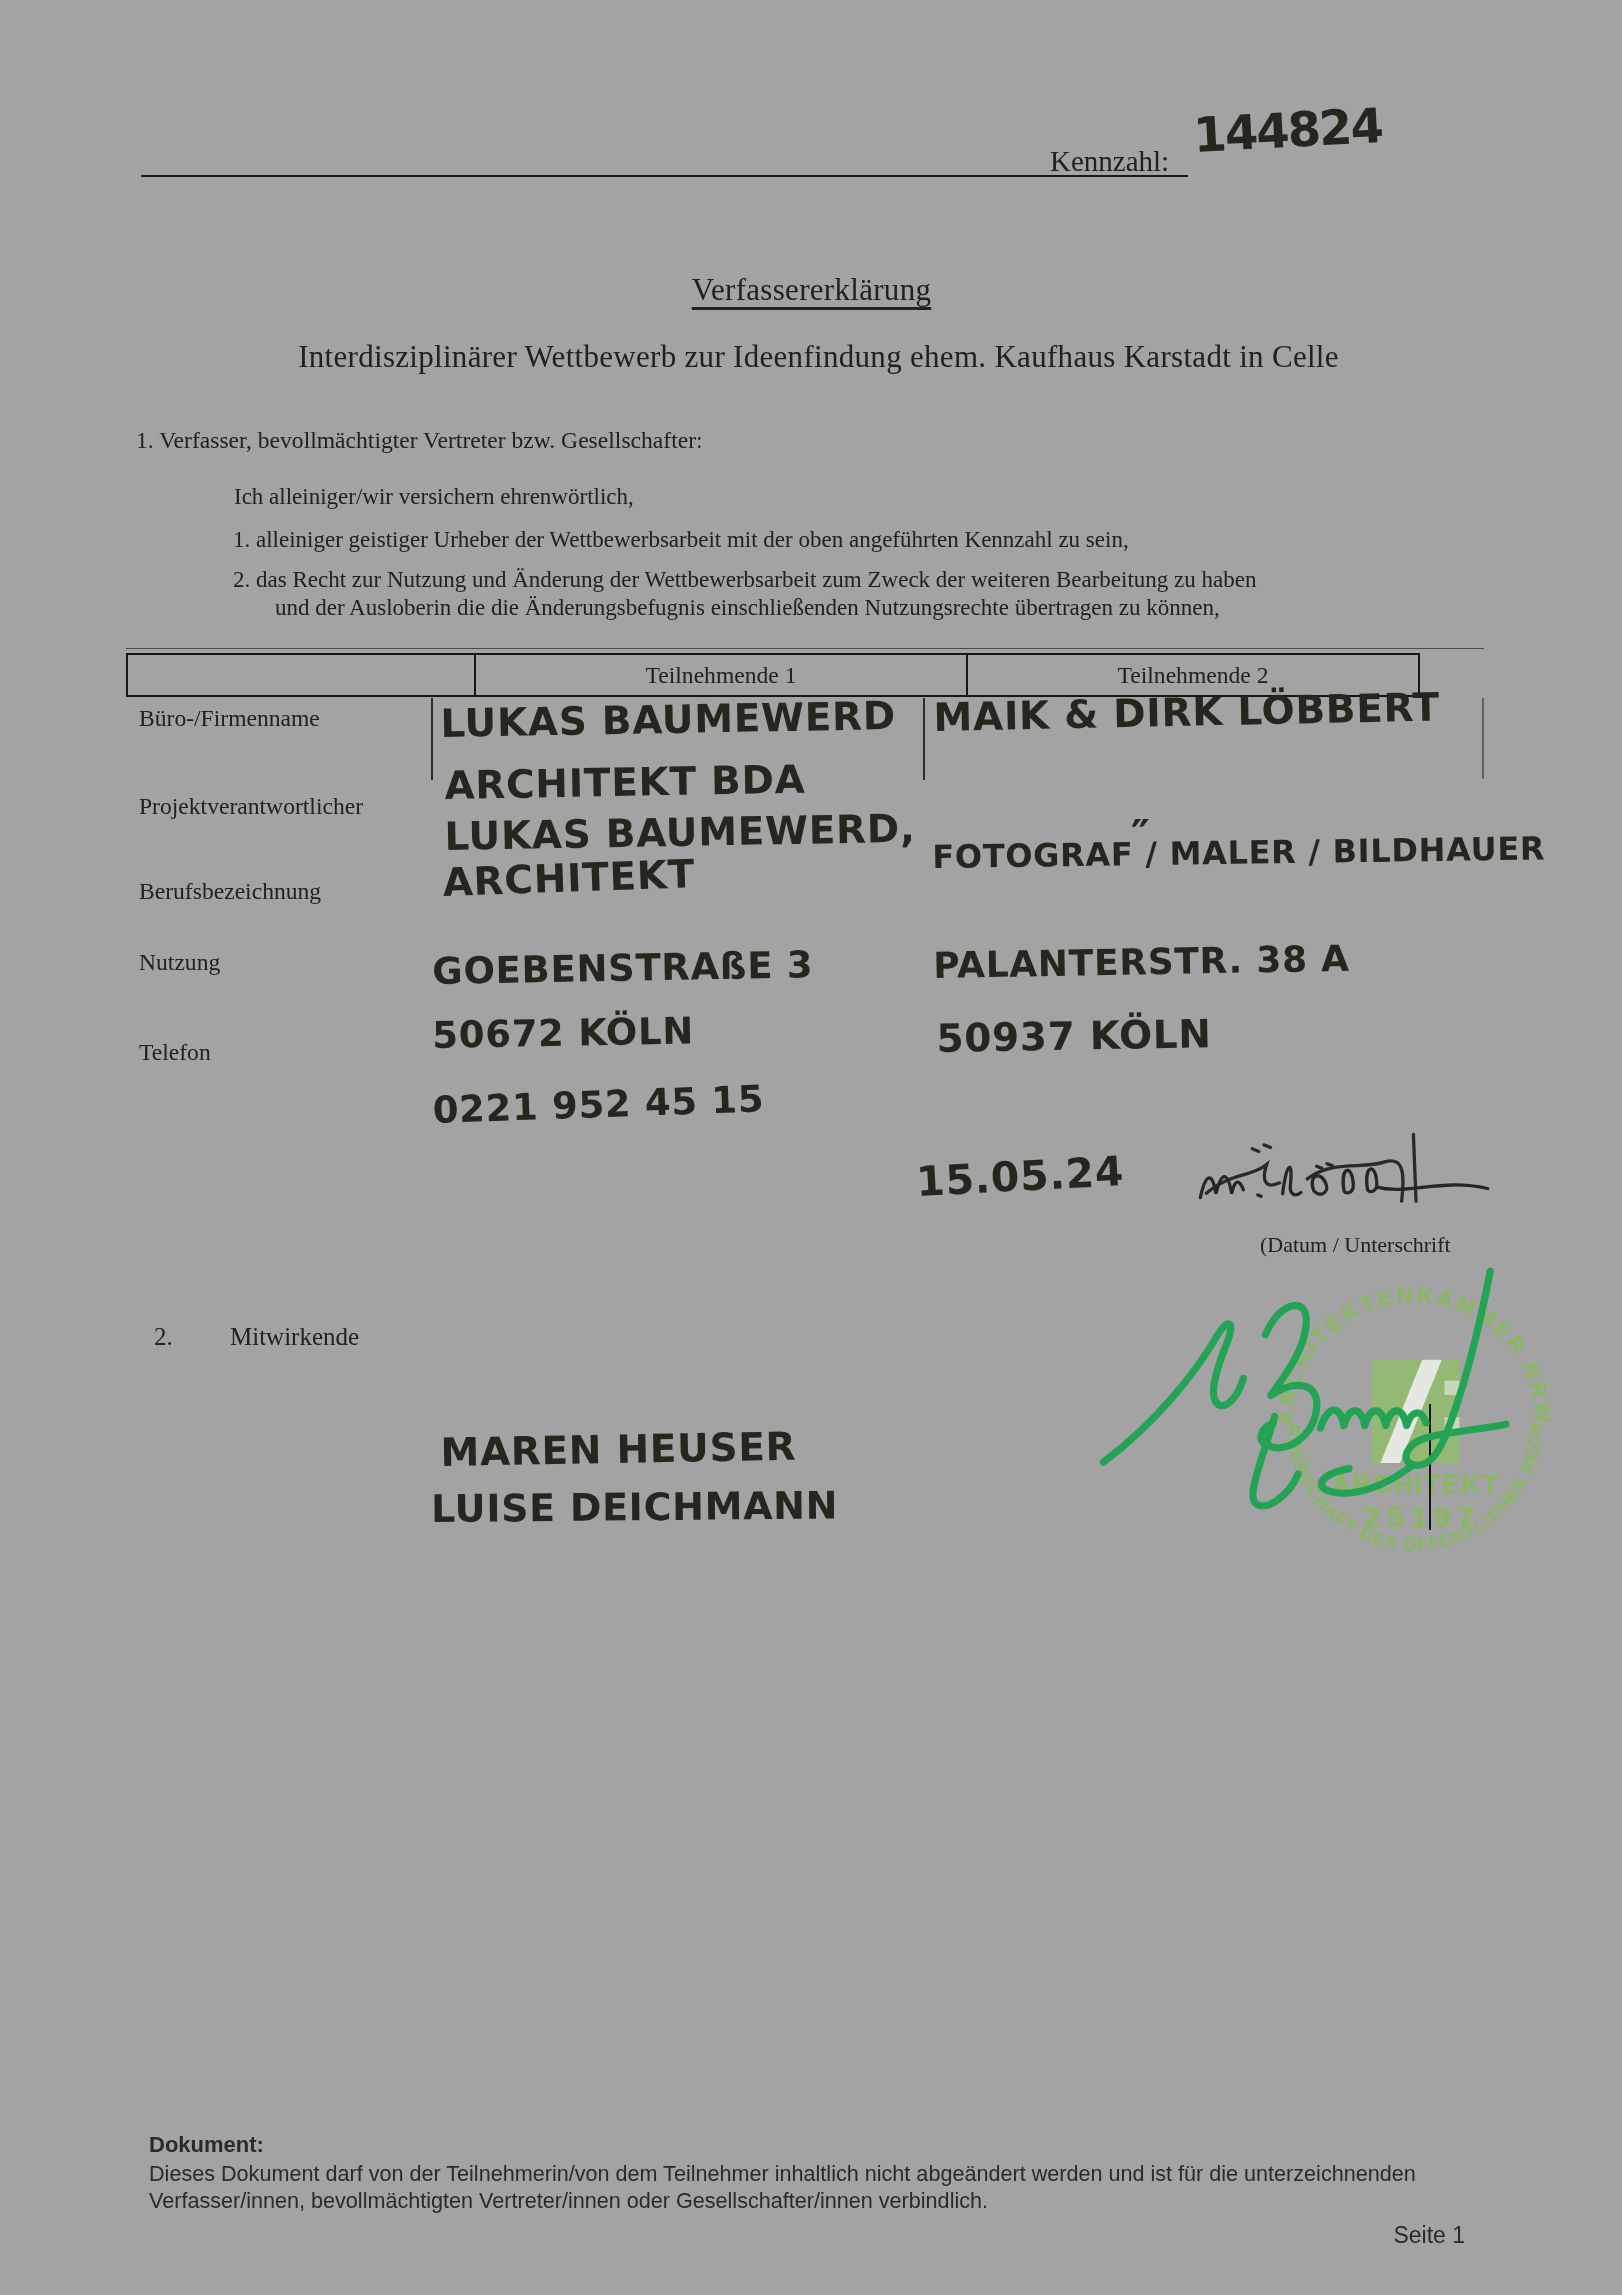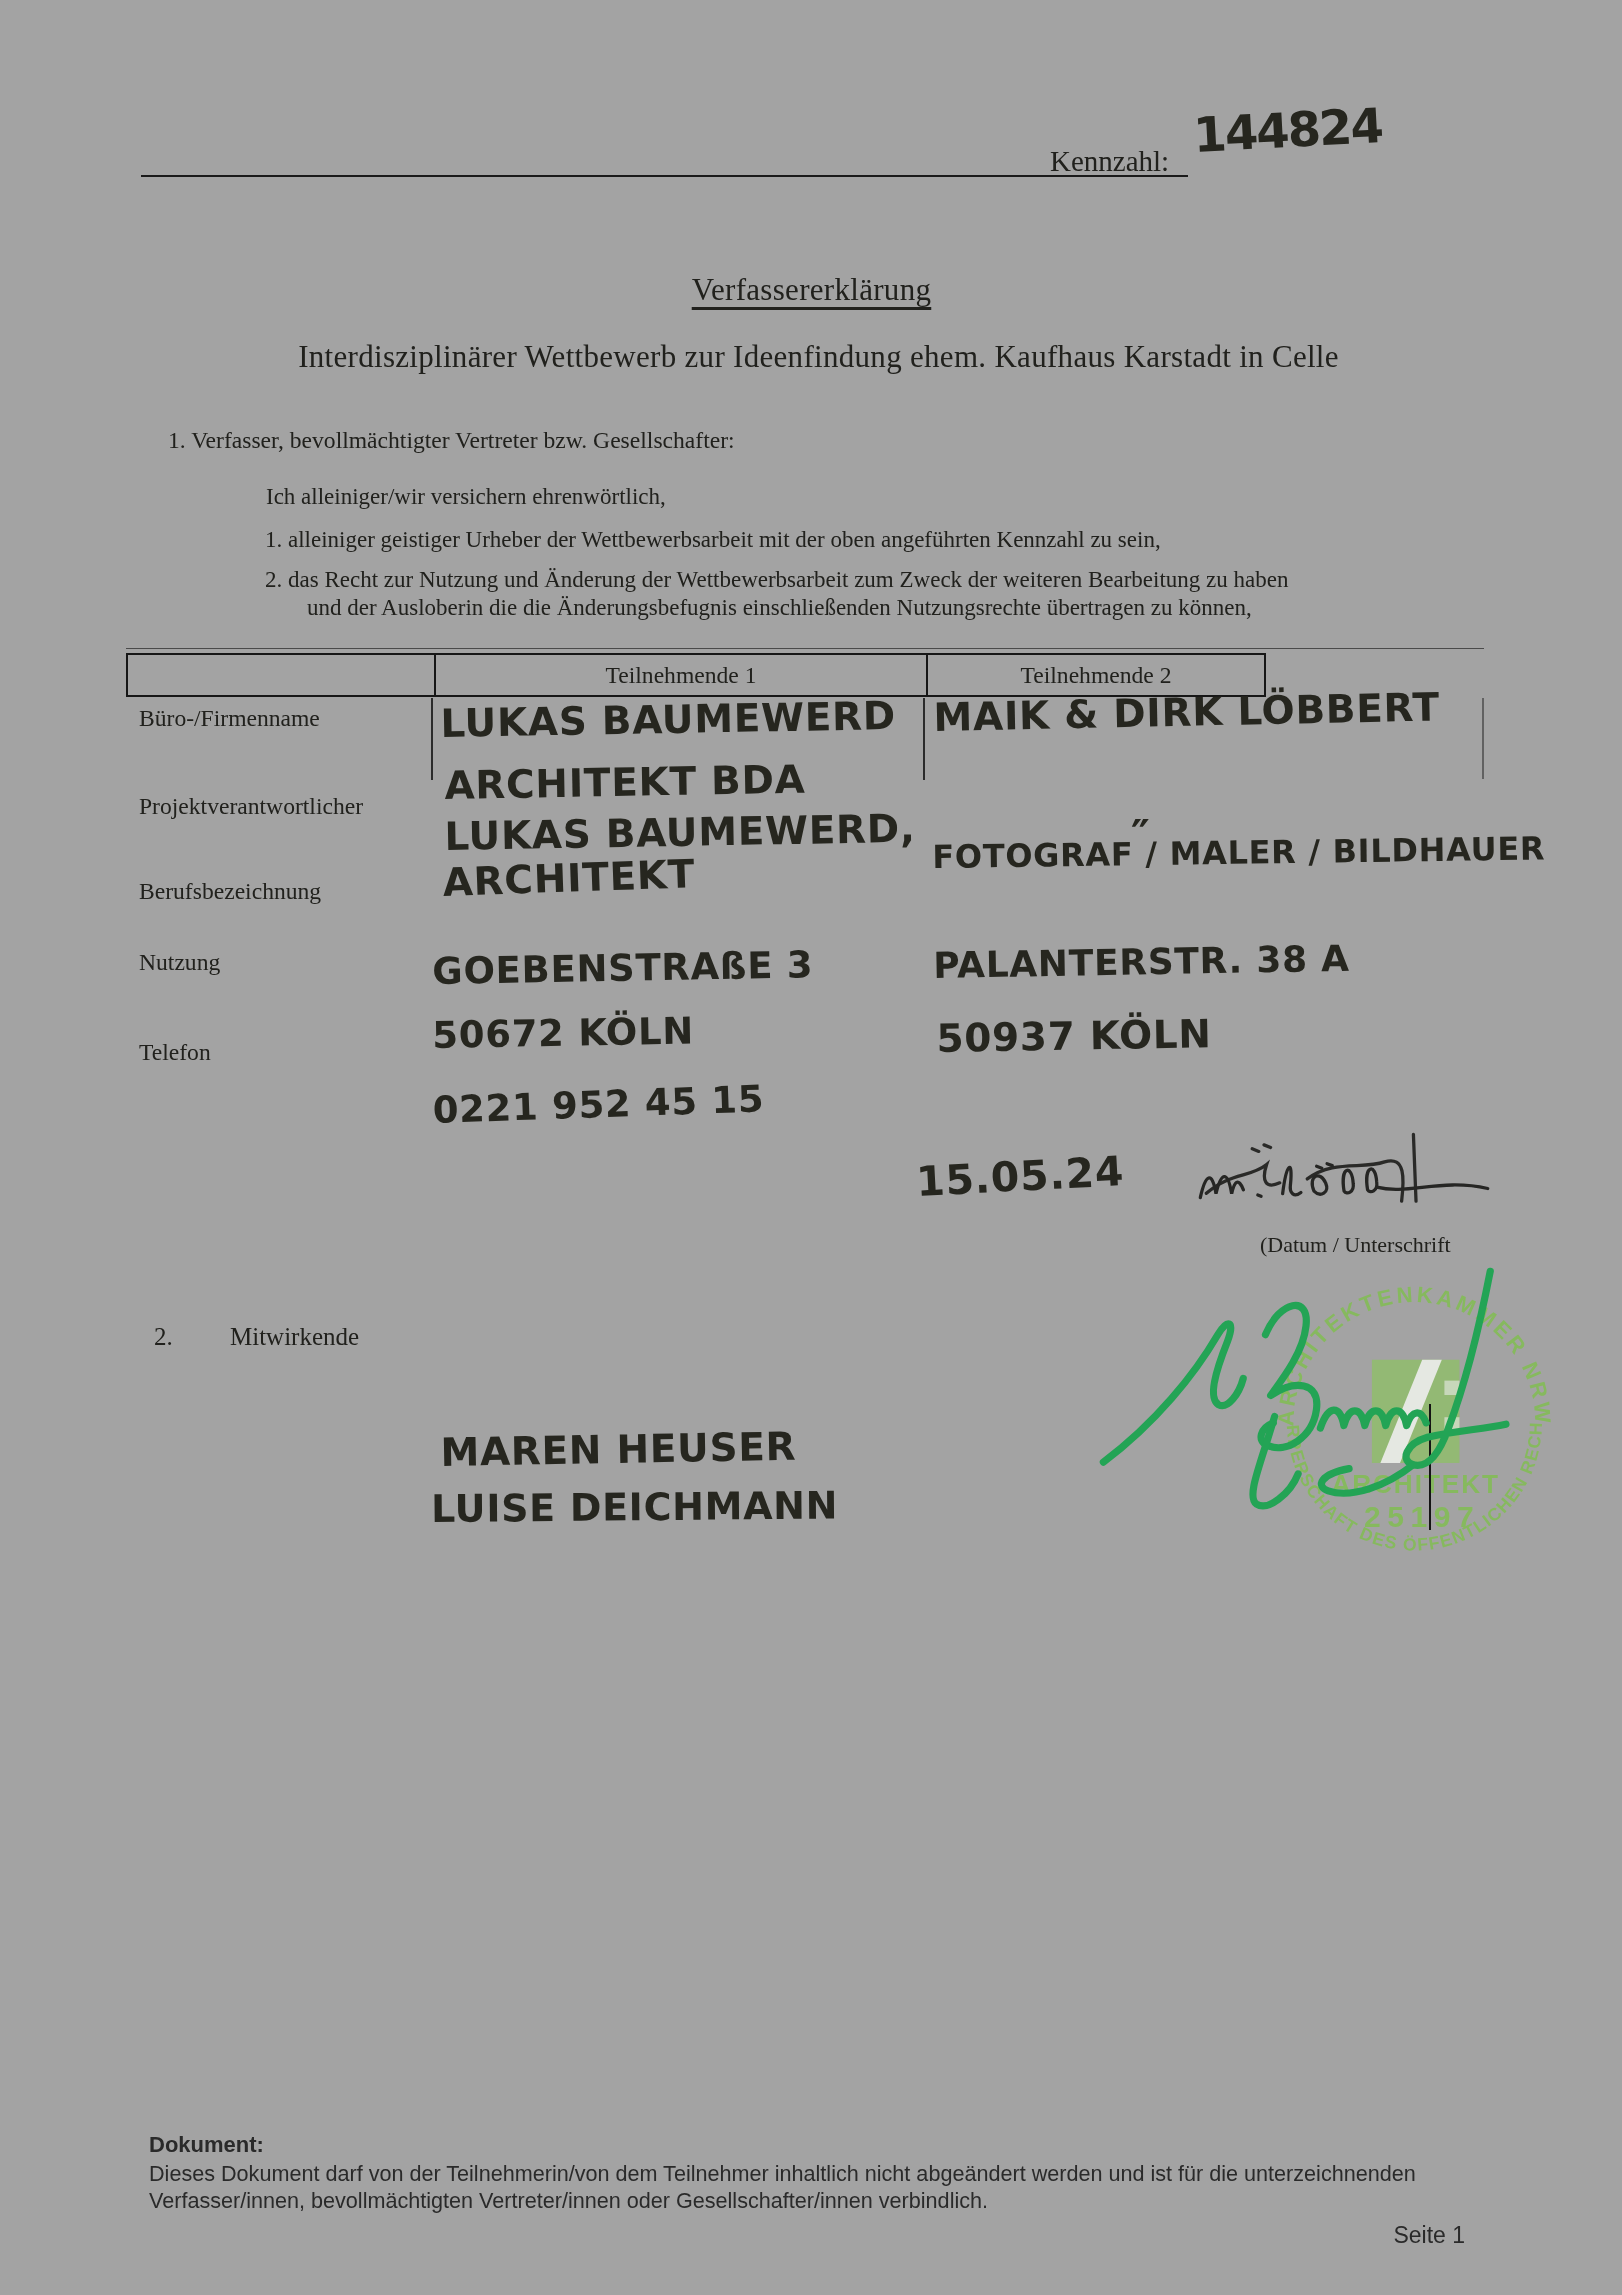--- a/index.html
+++ b/index.html
@@ -7,24 +7,24 @@
         font-family:"Liberation Serif", serif;color:#21211d;}
   .abs{position:absolute;}
   .serif{font-family:"Liberation Serif", serif;color:#21211d;}
   .sans{font-family:"Liberation Sans", sans-serif;color:#2a2a2a;}
   .hand{font-family:"DejaVu Sans", sans-serif;font-weight:700;color:#26261f;
         letter-spacing:0.7px;white-space:nowrap;transform-origin:left top;}
   .rule{background:#1a1a1a;}
   .center{left:0;right:0;text-align:center;}
   .title-text{font-size:31px;letter-spacing:0.3px;text-decoration:underline;text-underline-offset:6.5px;}
   .subtitle-text{font-size:31px;letter-spacing:0.3px;}
-  .para{font-size:23px;white-space:nowrap;margin-left:32px;}
+  .para{font-size:23px;white-space:nowrap;}
   .tlabel{font-size:23.6px;white-space:nowrap;}
-  .thead{left:126px;top:653px;width:1140px;height:44px;border:2px solid #161616;
-         border-bottom-width:2.6px;display:flex;box-sizing:border-box;}
+  .thead{left:126px;top:653px;width:1294px;height:44px;border:2px solid #161616;
+         border-bottom-width:2.6px;display:flex;box-sizing:border-box;padding-left:40px;}
   .th{display:flex;align-items:center;justify-content:center;font-size:23.6px;box-sizing:border-box;}
   .th.c1{width:306px;}
   .th.c2{width:492px;border-left:2px solid #161616;}
   .th.c3{flex:1;border-left:2px solid #161616;}
   .stub{width:2px;background:#2b2b2b;}
   svg{overflow:visible;}
 </style>
 </head>
 <body>
 

